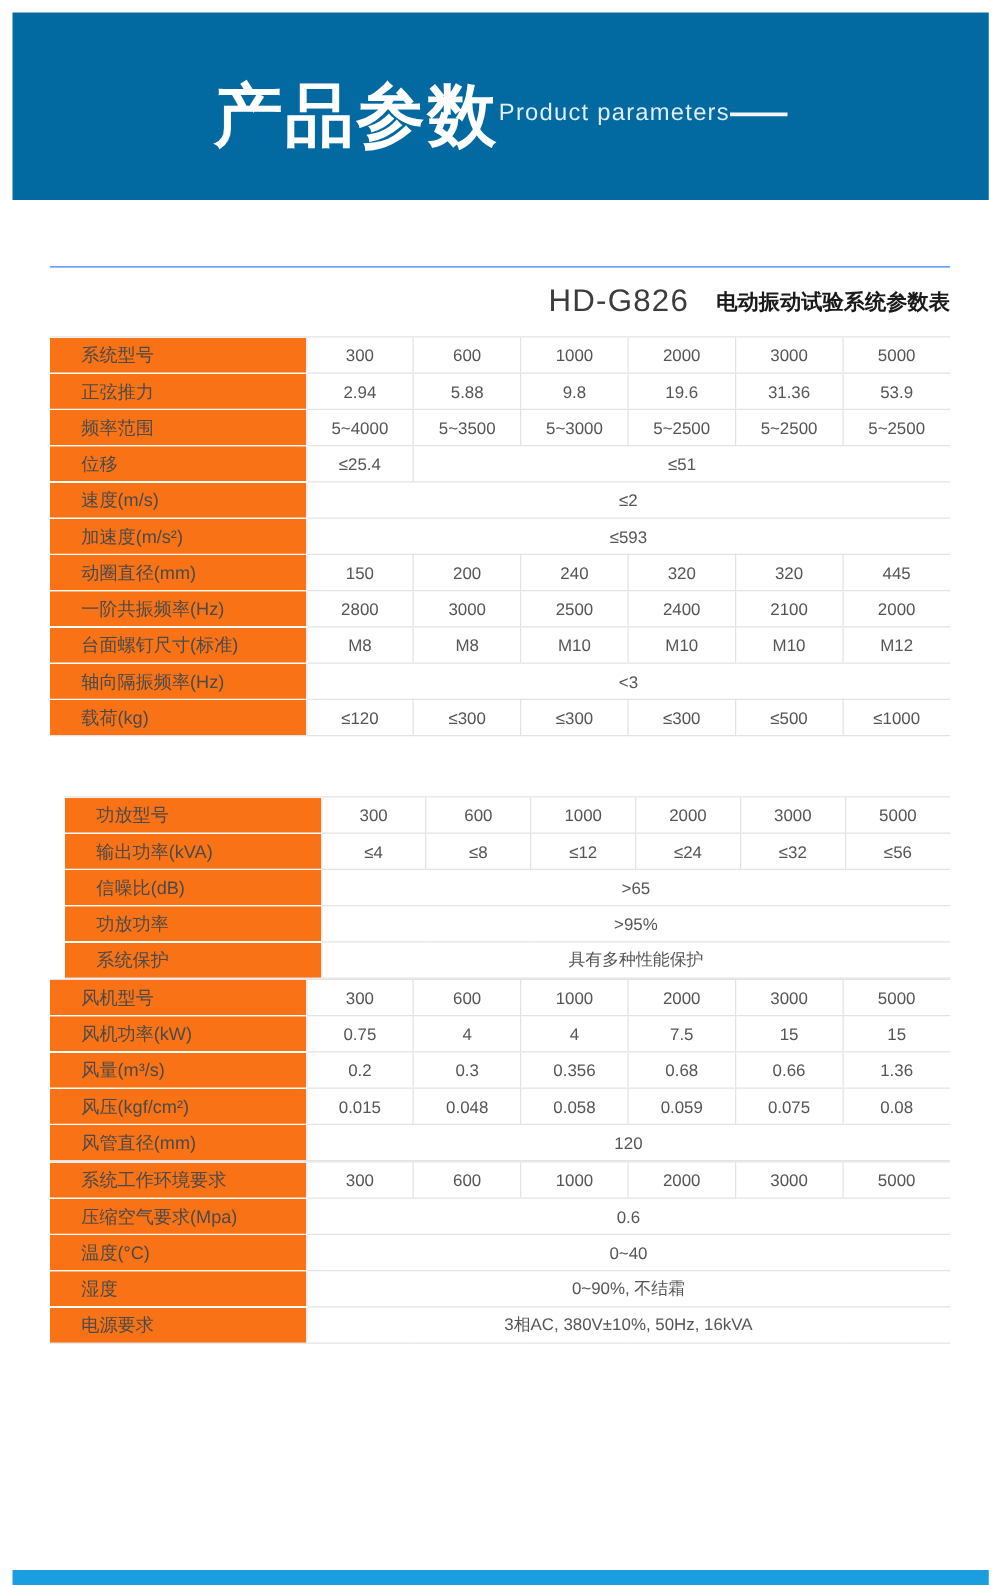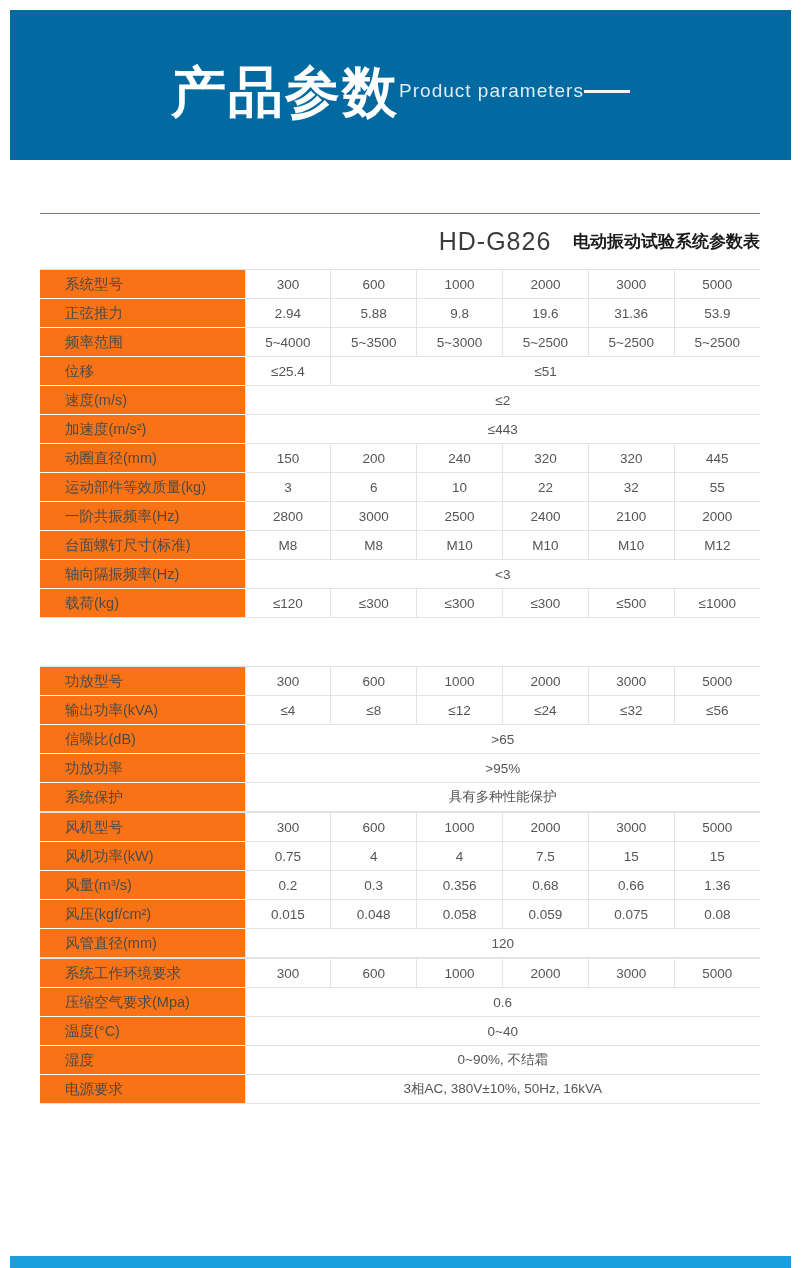--- a/index.html
+++ b/index.html
@@ -60,21 +60,21 @@
     background: #f97316;
     text-align: left; padding-left: 25px;
     font-size: 14.5px; color: #4a4a4a;
     border-bottom: 1px solid #ffffff;
   }
   table.spec td.val { border-left: 1px solid #e3e3e3; }
   table.spec tr:first-child td { border-top: 1px solid #e3e3e3; }
   table.spec tr:last-child td,
   table.spec tr:last-child td.lbl { border-bottom: 1px solid #e3e3e3; }
 
-  .gap2 { margin-top: 48px; }
+  .gap2 { margin-top: 48px; margin-left: 12px; }
   .gap3 { }
   .gap4 { }
 
   
   .footer-strip {
     position: absolute; left: 10px; right: 10px; top: 1256px; height: 12px;
     background: #1a9ee0;
   }
 </style>
 </head>
@@ -135,41 +135,32 @@
             <td class="lbl">位移</td>
             <td class="val">≤25.4</td>
             <td class="val" colspan="5">≤51</td>
           </tr>
           <tr>
             <td class="lbl">速度(m/s)</td>
             <td class="val" colspan="6">≤2</td>
           </tr>
           <tr>
             <td class="lbl">加速度(m/s²)</td>
-            <td class="val" colspan="6">≤443</td>
+            <td class="val" colspan="6">≤593</td>
           </tr>
           <tr>
             <td class="lbl">动圈直径(mm)</td>
             <td class="val">150</td>
             <td class="val">200</td>
             <td class="val">240</td>
             <td class="val">320</td>
             <td class="val">320</td>
             <td class="val">445</td>
           </tr>
           <tr>
-            <td class="lbl">运动部件等效质量(kg)</td>
-            <td class="val">3</td>
-            <td class="val">6</td>
-            <td class="val">10</td>
-            <td class="val">22</td>
-            <td class="val">32</td>
-            <td class="val">55</td>
-          </tr>
-          <tr>
             <td class="lbl">一阶共振频率(Hz)</td>
             <td class="val">2800</td>
             <td class="val">3000</td>
             <td class="val">2500</td>
             <td class="val">2400</td>
             <td class="val">2100</td>
             <td class="val">2000</td>
           </tr>
           <tr>
             <td class="lbl">台面螺钉尺寸(标准)</td>

